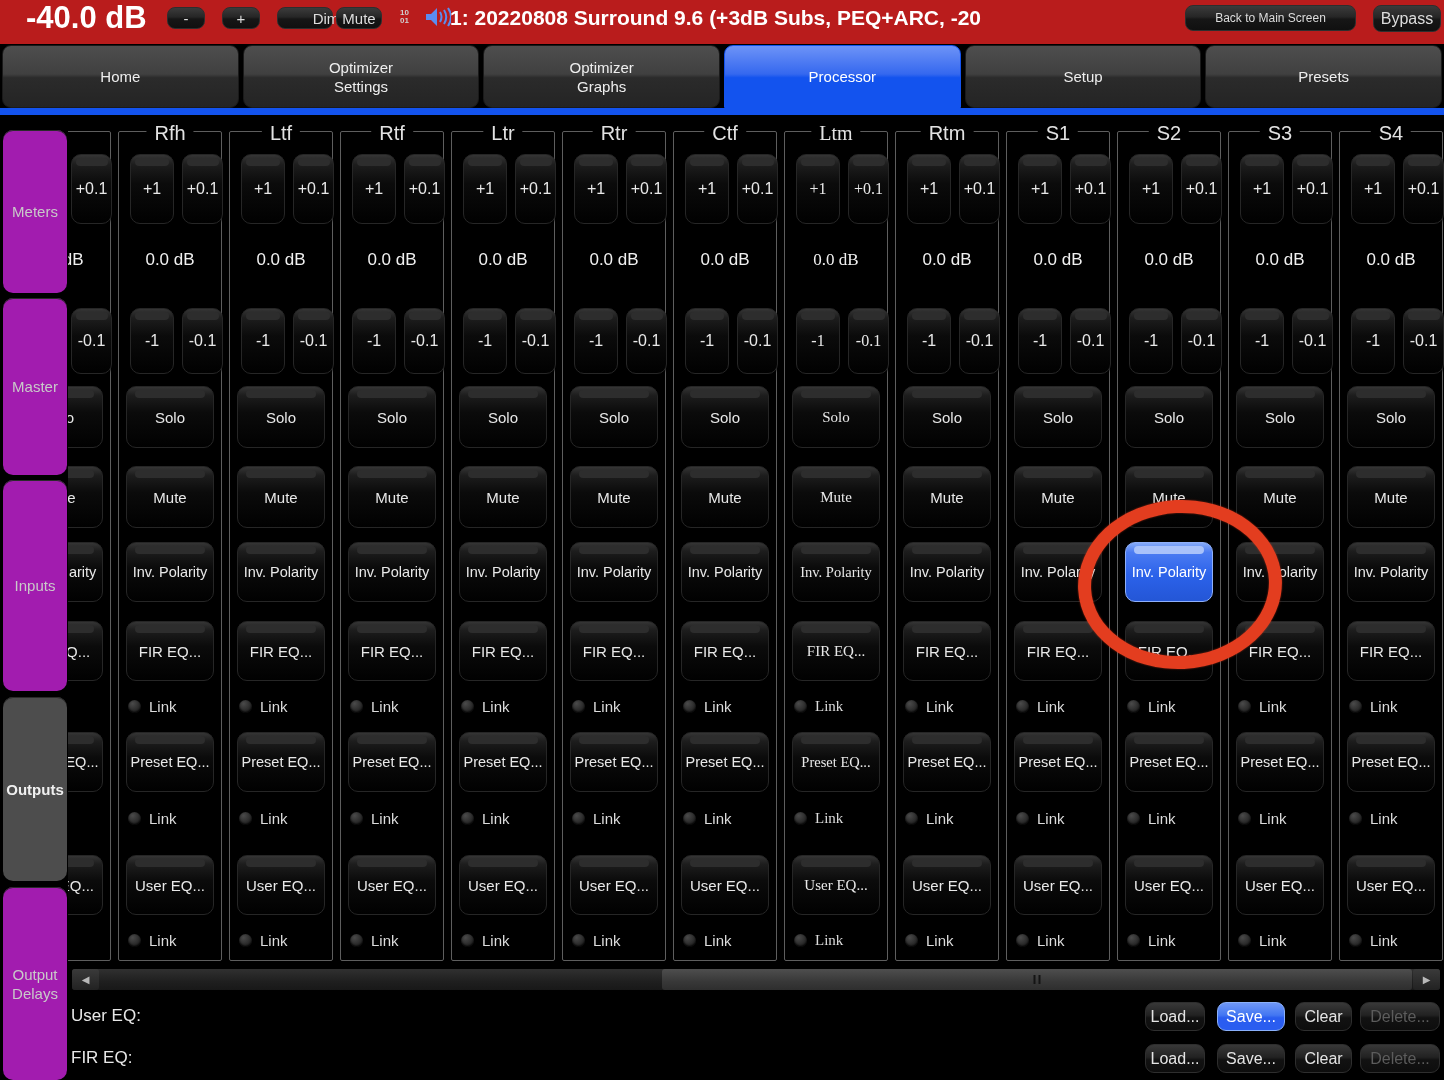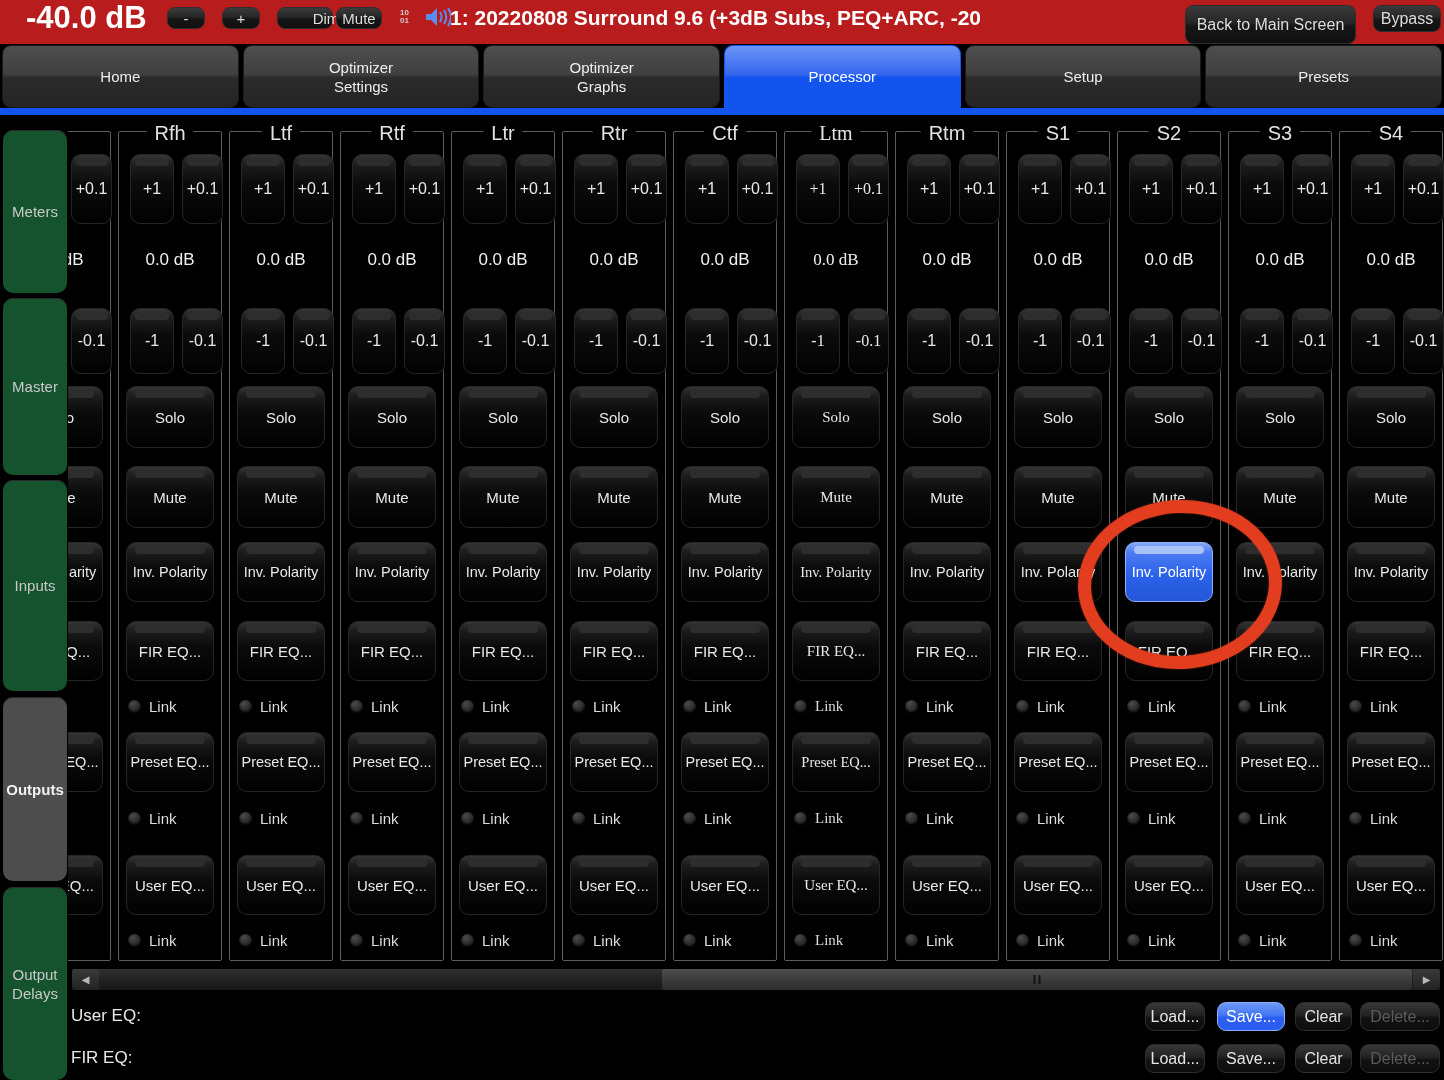--- a/index.html
+++ b/index.html
@@ -23,21 +23,21 @@
   .tab{flex:1;display:flex;align-items:center;justify-content:center;text-align:center;
        white-space:pre-line;font-size:15px;color:#eee;border-radius:9px;cursor:pointer;
        background:linear-gradient(180deg,#4e4e4e 0%,#404040 46%,#2b2b2b 52%,#242424 100%);
        border:1px solid #1a1a1a;line-height:19px;}
   .tab.active{background:linear-gradient(180deg,#6d93f7 0%,#3568ef 46%,#1353ee 52%,#1353ee 100%);
        border-color:#1353ee;border-radius:9px 9px 0 0;color:#fff;}
   .bluestrip{position:absolute;left:0;top:108px;width:100%;height:7px;z-index:6;}
 
   
   .sidebar-bg{position:absolute;left:0;top:115px;width:68px;height:965px;background:#000;z-index:3;}
-  .sbtn{position:absolute;left:3px;width:64px;border-radius:10px;background:#14532d;z-index:4;
+  .sbtn{position:absolute;left:3px;width:64px;border-radius:10px;background:#a21caf;z-index:4;
         display:flex;align-items:center;justify-content:center;text-align:center;
         color:#c9c9c9;font-size:15px;line-height:19px;white-space:pre-line;cursor:pointer;
         box-shadow:inset 0 1px 0 #2a2a2a;}
   .sbtn.selected{background:#4d4d4d;color:#f0f0f0;}
 
   
   .colwrap{position:absolute;left:0;top:0;width:1444px;height:1080px;z-index:1;}
   .chcol{position:absolute;top:131px;width:104px;height:830px;border:1px solid #5e5e5e;border-radius:2px;box-sizing:border-box;}
   .chname{position:absolute;top:-10px;left:50%;transform:translateX(-50%);background:#000;
           padding:0 8px;font-size:20px;color:#e2e2e2;white-space:nowrap;}
@@ -117,21 +117,21 @@
           <span>01</span>
       </span>
       <svg width="26" height="22" viewBox="0 0 26 22">
         <polygon points="1,8 6,8 12,2 12,20 6,14 1,14" fill="#5b8cf0"></polygon>
         <path d="M15 6 q3 5 0 10" stroke="#5b8cf0" stroke-width="2" fill="none"></path>
         <path d="M19 4 q4.5 7 0 14" stroke="#5b8cf0" stroke-width="2" fill="none"></path>
         <path d="M23 2 q6 9 0 18" stroke="#5b8cf0" stroke-width="2" fill="none"></path>
       </svg>
     </div>
     <div class="title">1: 20220808 Surround 9.6 (+3dB Subs, PEQ+ARC, -20</div>
-    <button class="tbtn" style="left:1185px;top:5px;width:171px;height:39px;font-size:16px;text-align:center;">
+    <button class="tbtn" style="left:1185px;top:5px;width:171px;height:26px;font-size:12px;text-align:center;">
         <span>Back to Main Screen</span>
       </button>
     <button class="tbtn" style="left:1373px;top:5px;width:68px;height:27px;font-size:16px;">
         <span>Bypass</span>
       </button>
   </header>
 
   <nav class="tabbar">
       <div class="tab">Home</div>
       <div class="tab">Optimizer

